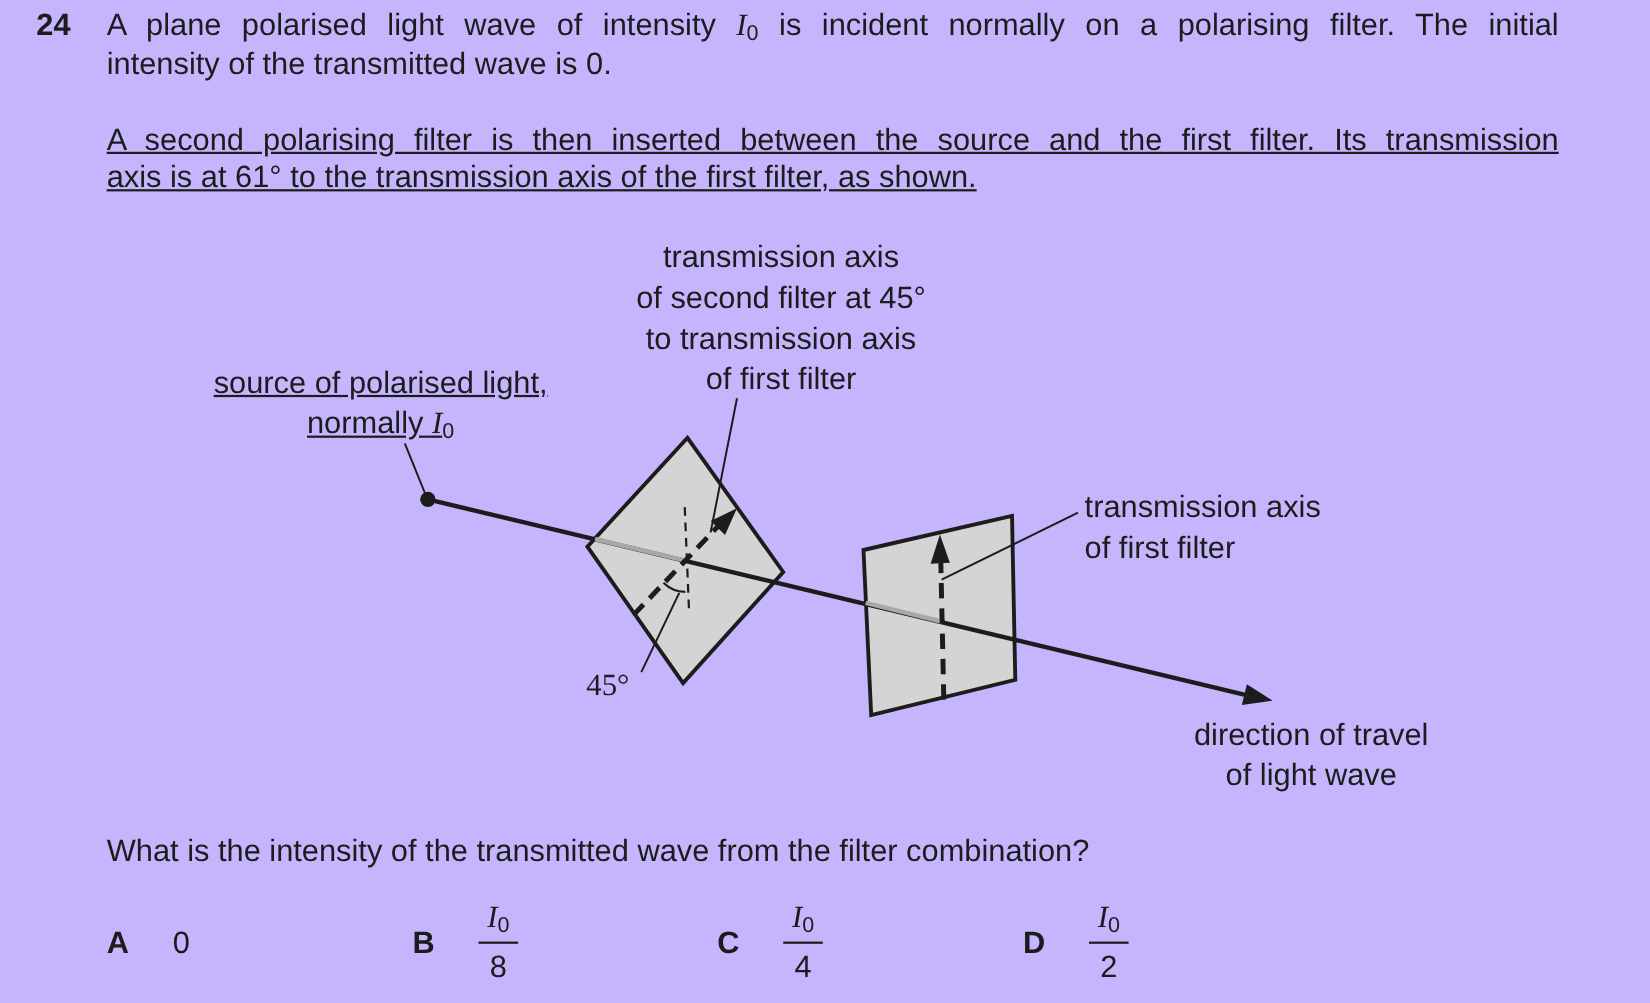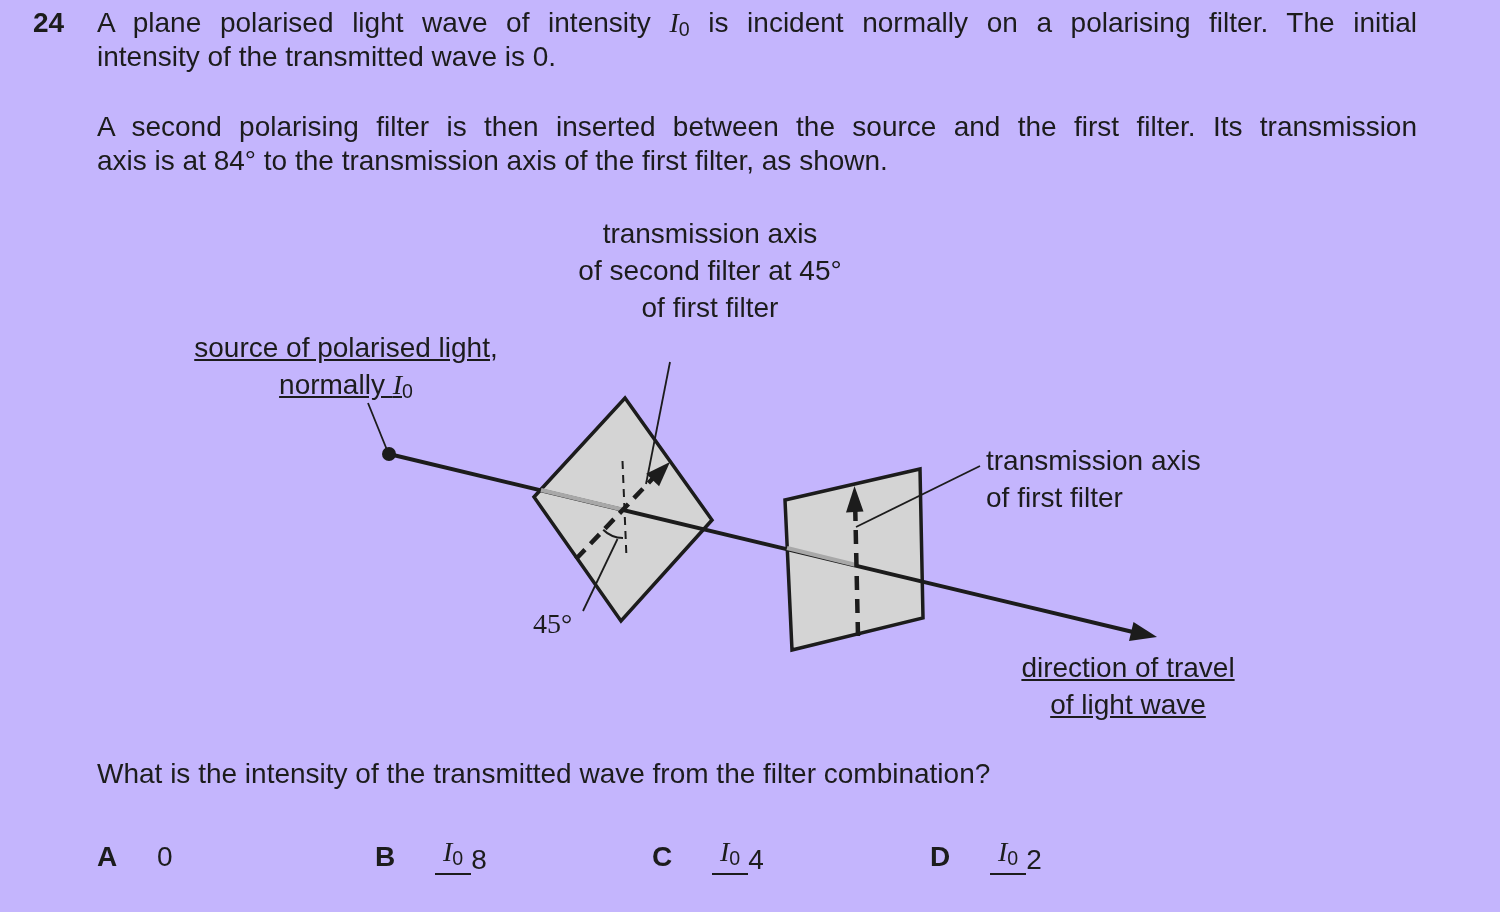--- a/index.html
+++ b/index.html
@@ -8,21 +8,21 @@
   .abs{position:absolute;}
   .bold{font-weight:bold;}
   .jline{width:1320px;text-align:justify;text-align-last:justify;line-height:34px;}
   .pline{line-height:34px;}
   .lbl{line-height:37px;}
   .center{text-align:center;}
   .mi{font-family:"Liberation Serif",serif;font-style:italic;}
   sub.msub{font-size:0.7em;vertical-align:-0.22em;line-height:0;}
   .opt{position:absolute;top:812px;height:89px;display:flex;align-items:center;gap:36px;}
   .opt-letter{font-weight:bold;min-width:24px;}
-  .frac{display:inline-flex;flex-direction:row;align-items:center;line-height:1;}
+  .frac{display:inline-flex;flex-direction:column;align-items:center;line-height:1;}
   .fnum{border-bottom:2.5px solid #1c1c1c;padding:0 8px 7px;}
   .fden{padding-top:7px;}
   svg{position:absolute;left:0;top:0;}
 </style>
 </head>
 <body>
 
 <div class="page">
 
   <svg width="1500" height="912" viewBox="0 0 1500 912">
@@ -52,42 +52,43 @@
     <circle cx="389" cy="454" r="7" fill="#1c1c1c"></circle>
   </svg>
 
   <div class="abs bold pline" style="left:33px;top:6px;">24</div>
 
   <div class="abs" style="left:97px;top:6px;">
     <div class="jline"><span>A plane polarised light wave of intensity </span><span class="mi">I</span><sub class="msub">0</sub><span> is incident normally on a polarising filter. The initial</span></div>
     <div class="pline">intensity of the transmitted wave is 0.</div>
   </div>
 
-  <div class="abs" style="left:97px;top:110px;">
+  <div class="abs" style="left:97px;top:110px;text-decoration:underline;">
     <div class="jline">A second polarising filter is then inserted between the source and the first filter. Its transmission</div>
-    <div class="pline">axis is at 84° to the transmission axis of the first filter, as shown.</div>
+    <div class="pline">axis is at 61° to the transmission axis of the first filter, as shown.</div>
   </div>
 
   <div class="abs lbl center" style="left:510px;top:215px;width:400px;">
     <div>transmission axis</div>
     <div>of second filter at 45°</div>
+    <div>to transmission axis</div>
     <div>of first filter</div>
   </div>
 
   <div class="abs lbl center" style="left:146px;top:329px;width:400px;text-decoration:underline;">
     <div>source of polarised light,</div>
     <div><span>normally </span><span class="mi">I</span><sub class="msub">0</sub></div>
   </div>
 
   <div class="abs lbl" style="left:986px;top:442px;">
     <div>transmission axis</div>
     <div>of first filter</div>
   </div>
 
-  <div class="abs lbl center" style="left:978px;top:649px;width:300px;text-decoration:underline;">
+  <div class="abs lbl center" style="left:1042px;top:649px;width:300px;">
     <div>direction of travel</div>
     <div>of light wave</div>
   </div>
 
   <div class="abs pline" style="left:533px;top:607px;font-family:Liberation Serif, serif;">45°</div>
 
   <div class="abs pline" style="left:97px;top:757px;">What is the intensity of the transmitted wave from the filter combination?</div>
 
   <div class="opt" style="left:97px;">
     <span class="opt-letter">A</span>

